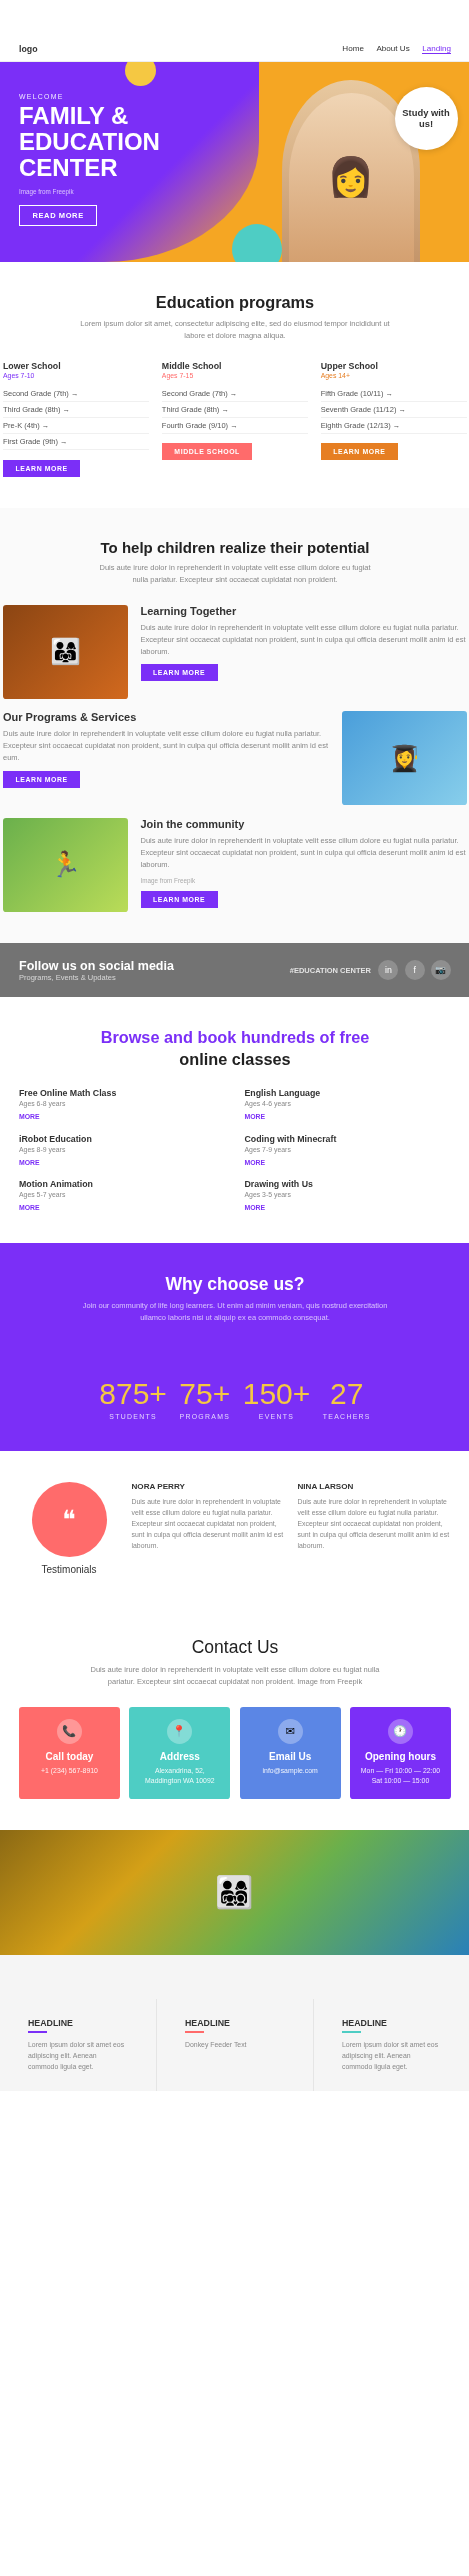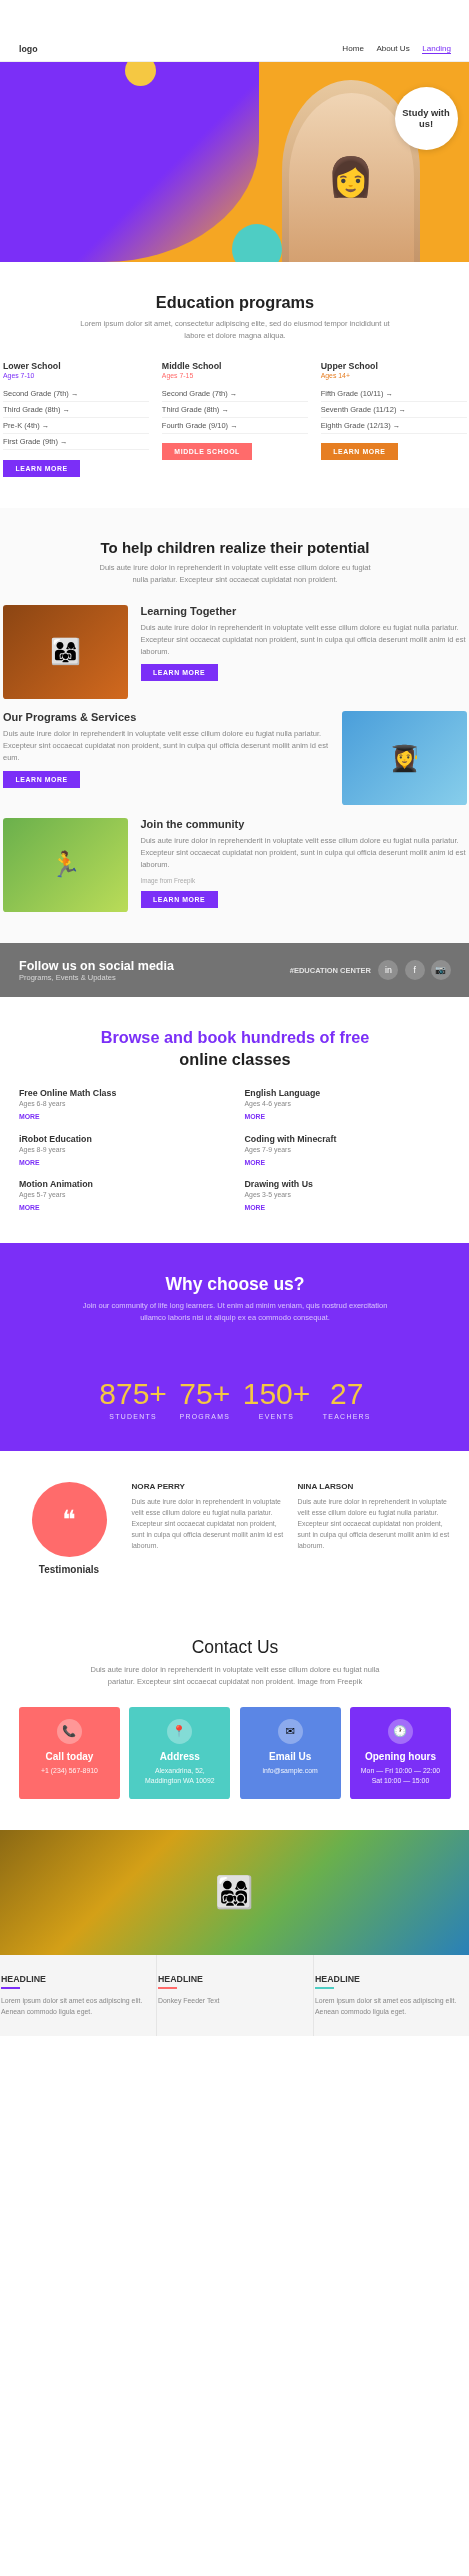--- a/index.html
+++ b/index.html
@@ -87,21 +87,21 @@
     .stats-grid { display: flex; gap: 12.5px; justify-content: center; }
     .stat-item { text-align: center; color: #fff; }
     .stat-number { font-size: 30px; font-weight: 400; color: #f5c842; margin-top: 31px; }
     .stat-label { font-size: 6.9px; color: rgba(255,255,255,0.8); letter-spacing: 1.3px; text-transform: uppercase; margin-top: 1.9px; }
 
     
     .testimonials { background: #fff; padding: 31px 19px; display: flex; gap: 12.5px; align-items: flex-start; }
     .testimonials-left { width: 100px; flex-shrink: 0; text-align: center; }
     .testimonials-circle { width: 75px; height: 75px; background: #ff6b6b; border-radius: 50%; display: flex; align-items: center; justify-content: center; margin: 0 auto 6.3px; }
     .testimonials-circle span { font-size: 25px; color: #fff; }
-    .testimonials-label { font-size: 10px; font-weight: bold; color: #333; }
+    .testimonials-label { font-size: 10px; font-weight: normal; color: #333; }
     .testimonials-cards { display: flex; gap: 12.5px; flex: 1; }
     .testimonial-card h4 { font-size: 8.1px; font-weight: bold; color: #333; margin-bottom: 5px; }
     .testimonial-card p { font-size: 6.9px; color: #888; line-height: 1.6; }
 
     
     .contact { background: #fff; padding: 31px 19px; }
     .contact-title { text-align: center; font-size: 17.5px; font-weight: normal; color: #222; margin-bottom: 6.3px; }
     .contact-sub { text-align: center; font-size: 7.5px; color: #888; max-width: 301px; margin: 0 auto 19px; line-height: 1.6; }
     .contact-grid { display: flex; gap: 9.4px; }
     .contact-card { flex: 1; padding: 12.5px 9.4px; border-radius: 3.1px; text-align: center; }
@@ -112,21 +112,21 @@
     .contact-card .icon-circle { width: 25px; height: 25px; background: rgba(255,255,255,0.3); border-radius: 50%; display: flex; align-items: center; justify-content: center; margin: 0 auto 6.3px; font-size: 11.3px; }
     .contact-card h4 { font-size: 10px; font-weight: bold; color: #fff; margin-bottom: 4px; }
     .contact-card p { font-size: 6.9px; color: rgba(255,255,255,0.9); line-height: 1.5; }
 
     
     .bottom-photo { height: 125px; background: linear-gradient(to bottom, #a0c4ff, #6c8ebf); display: flex; align-items: center; justify-content: center; overflow: hidden; }
     .bottom-photo-inner { width: 100%; height: 100%; background: linear-gradient(135deg, #8B6914 0%, #D4A017 30%, #6ab04c 60%, #2980b9 100%); display: flex; align-items: center; justify-content: center; font-size: 38px; }
 
     
     .footer-headlines { display: flex; gap: 0; background: #f5f5f5; }
-    .footer-col { flex: 1; padding: 19px 1px; border-right: 0.6px solid #e5e5e5; }
+    .footer-col { flex: 1; padding: 19px 28px; border-right: 0.6px solid #e5e5e5; margin-top: 44px; }
     .footer-col:last-child { border-right: none; }
     .footer-col h3 { font-size: 8.8px; font-weight: bold; color: #333; margin-bottom: 3.1px; }
     .footer-col-accent { width: 19px; height: 1.9px; background: #7b2ff7; margin-bottom: 6.3px; }
     .footer-col.second .footer-col-accent { background: #ff6b6b; }
     .footer-col.third .footer-col-accent { background: #4ecdc4; }
     .footer-col p { font-size: 6.9px; color: #888; line-height: 1.6; }
 
     
     .section-gray { background: #fafafa; }
   </style>
@@ -139,20 +139,30 @@
     <a href="#">Home</a>
     <a href="#">About Us</a>
     <a href="#" class="active">Landing</a>
   </div>
 </nav>
 
 <div class="hero">
   <div class="hero-bg-left"></div>
   <div class="hero-circle-yellow"></div>
   <div class="hero-circle-teal"></div>
+  <div class="hero-content">
+    <div class="hero-welcome">WELCOME</div>
+    <h1 class="hero-title">
+      <span>FAMILY &amp;</span><br>
+      <span>EDUCATION</span><br>
+      <span>CENTER</span>
+    </h1>
+    <div class="hero-image-credit">Image from Freepik</div>
+    <button class="hero-btn">READ MORE</button>
+  </div>
   <div class="hero-photo">
     <div class="hero-photo-placeholder">👩</div>
   </div>
   <div class="hero-speech-bubble">Study with us!</div>
 </div>
 
 <section class="edu-programs">
   <h2 class="section-title">Education programs</h2>
   <p class="section-subtitle">Lorem ipsum dolor sit amet, consectetur adipiscing elite, sed do eiusmod tempor incididunt ut labore et dolore magna aliqua.</p>
   <div class="programs-grid">

